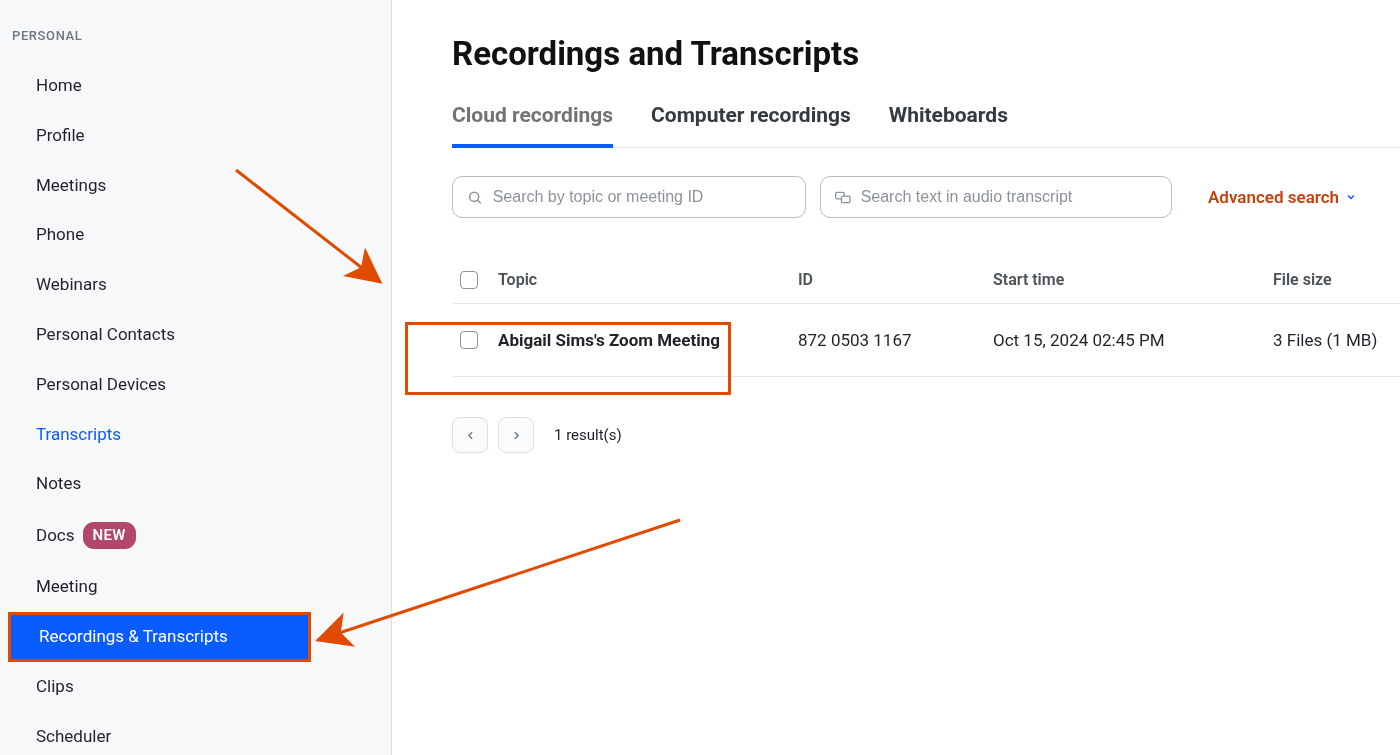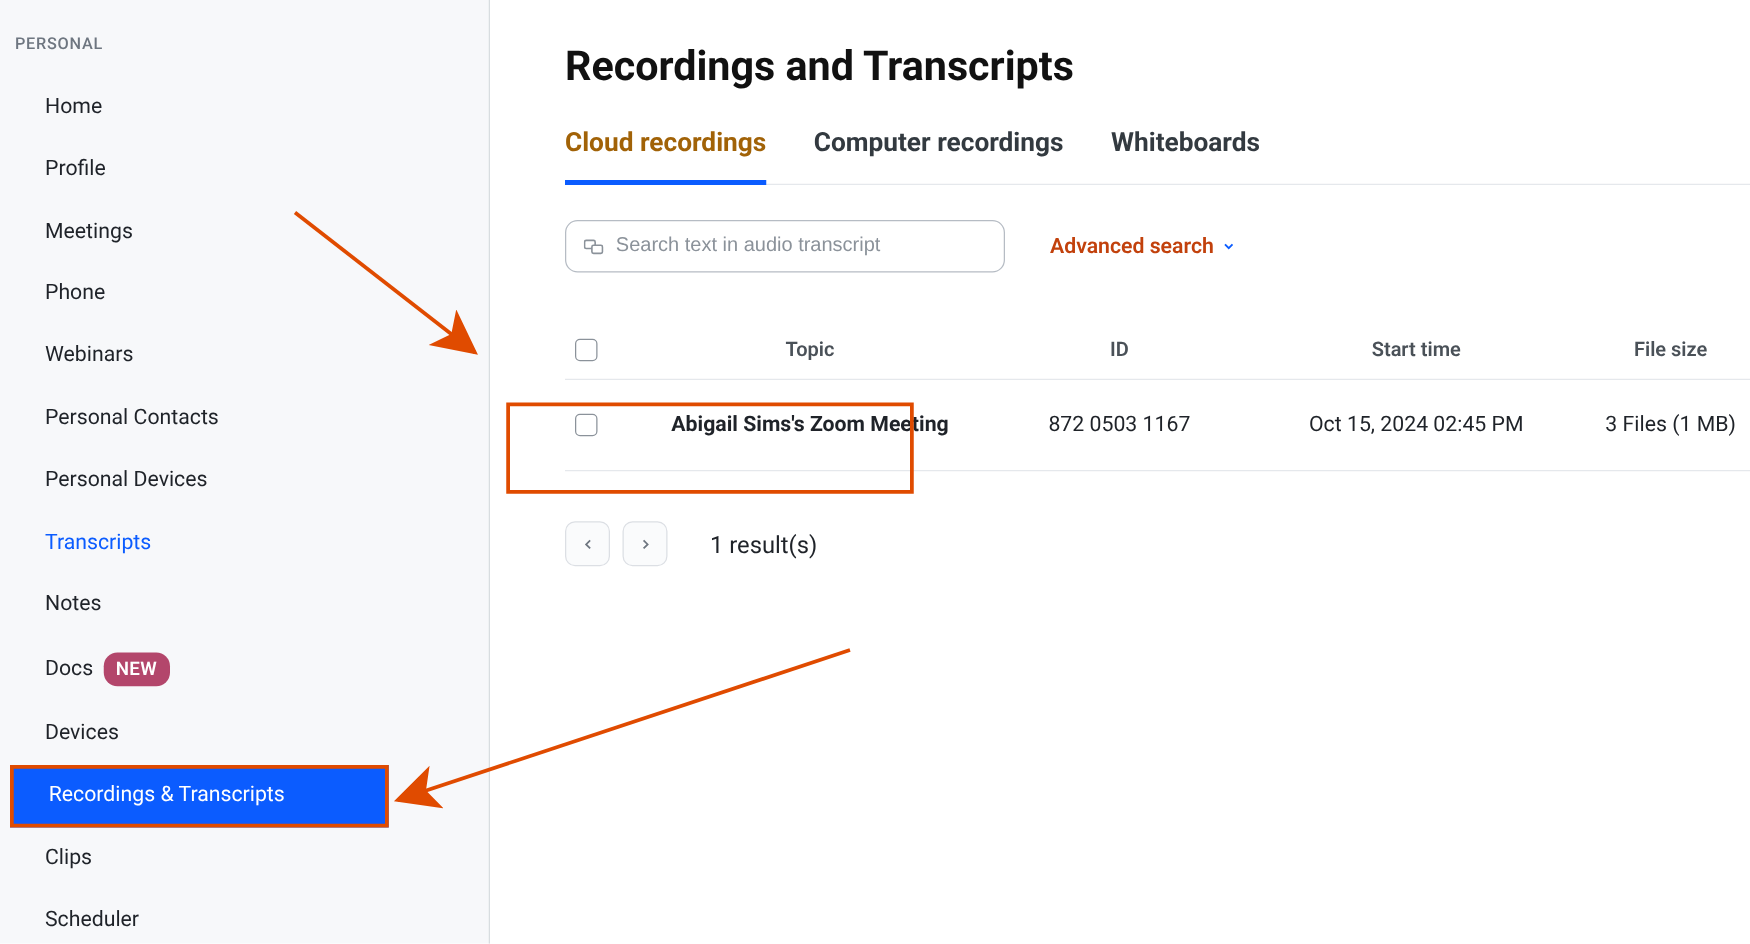--- a/index.html
+++ b/index.html
@@ -76,21 +76,21 @@
     .tab {
       padding: 0 0 17px 0;
       font-size: 21px;
       color: #333a40;
       font-weight: 700;
       cursor: pointer;
       border-bottom: 4px solid transparent;
       margin-bottom: -1px;
     }
     .tab.active {
-      color: #a16207;
+      color: #737373;
       border-bottom-color: #0b5cff;
     }
     .search-row {
       display: flex;
       gap: 14px;
       align-items: center;
       margin-bottom: 38px;
     }
     .search-box {
       border: 1px solid #b6bcc4;
@@ -118,21 +118,20 @@
       font-size: 17px;
       font-weight: 600;
       display: flex;
       align-items: center;
       gap: 6px;
       cursor: pointer;
       margin-left: 22px;
     }
     .table {
       width: 100%;
-      text-align: center;
     }
     .table-header, .table-row {
       display: grid;
       grid-template-columns: 46px 300px 195px 280px auto;
       align-items: center;
       padding: 14px 0;
     }
     .table-header {
       border-bottom: 1px solid #e5e8ec;
       color: #4a5158;
@@ -175,21 +174,21 @@
       height: 36px;
       border: 1px solid #dcdfe4;
       border-radius: 8px;
       background: #fafbfc;
       display: flex;
       align-items: center;
       justify-content: center;
       cursor: pointer;
       color: #6e7680;
     }
-    .results-count { color: #1f2329; font-size: 19px; margin-left: 24px; }
+    .results-count { color: #1f2329; font-size: 15px; margin-left: 10px; }
     
     .annot-layer {
       position: absolute;
       left: 0;
       top: 0;
       width: 1400px;
       height: 755px;
       pointer-events: none;
     }
   </style>
@@ -224,21 +223,21 @@
       <span>Transcripts</span>
     </div>
   <div class="sidebar-item">
       <span>Notes</span>
     </div>
   <div class="sidebar-item">
     <span>Docs</span>
     <span class="badge-new">NEW</span>
   </div>
   <div class="sidebar-item">
-      <span>Devices</span>
+      <span>Meeting</span>
     </div>
   <div class="sidebar-item selected highlight-annot">
       <span>Recordings &amp; Transcripts</span>
     </div>
   <div class="sidebar-item">
       <span>Clips</span>
     </div>
   <div class="sidebar-item">
       <span>Scheduler</span>
     </div>
@@ -247,20 +246,27 @@
 <div class="main">
   <div class="page-title">Recordings and Transcripts</div>
 
   <div class="tabs">
     <div class="tab active"><span>Cloud recordings</span></div>
     <div class="tab"><span>Computer recordings</span></div>
     <div class="tab"><span>Whiteboards</span></div>
   </div>
 
   <div class="search-row">
+    <div class="search-box sb1">
+      <svg width="17" height="17" viewBox="0 0 24 24" fill="none" stroke="#8b929a" stroke-width="2.2">
+          <circle cx="11" cy="11" r="7"></circle>
+          <line x1="21" y1="21" x2="16" y2="16"></line>
+        </svg>
+      <input type="text" placeholder="Search by topic or meeting ID" style="">
+    </div>
     <div class="search-box sb2">
       <svg width="17" height="15" viewBox="0 0 24 20" fill="#8b929a">
           <rect x="1" y="2" width="13" height="10" rx="2" fill="none" stroke="#8b929a" stroke-width="2"></rect>
           <rect x="10" y="8" width="13" height="10" rx="2" fill="#fff" stroke="#8b929a" stroke-width="2"></rect>
         </svg>
       <input type="text" placeholder="Search text in audio transcript" style="">
     </div>
     <div class="adv-search">
       <span>Advanced search</span>
       <svg width="12" height="12" viewBox="0 0 24 24" fill="none" stroke="#0b5cff" stroke-width="3">

